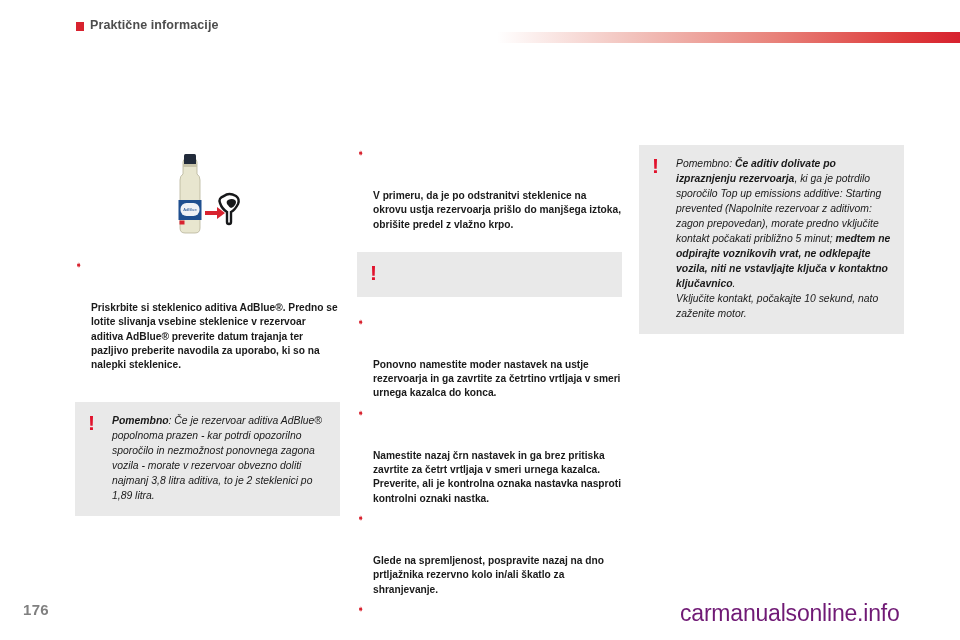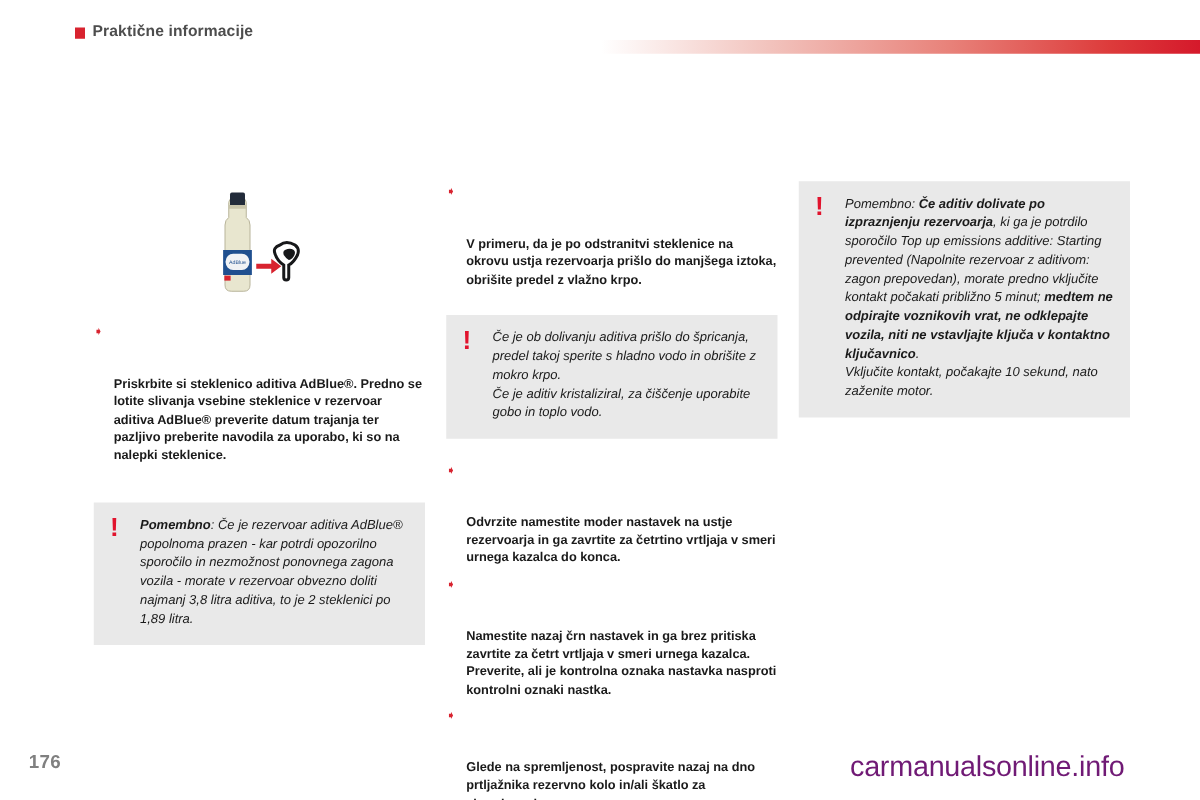--- a/index.html
+++ b/index.html
@@ -12,21 +12,21 @@
   }
   .page {
     position: relative;
     width: 960px; height: 640px;
     background: #ffffff;
   }
 
   
   .header {
     position: absolute;
-    left: 0; top: 0;
+    left: 16px; top: 0;
     width: 796px; height: 56px;
   }
   .hdr-marker {
     position: absolute;
     left: 60px; top: 22px;
     width: 8px; height: 9px;
     background: #d8232f;
   }
   .hdr-title {
     position: absolute;
@@ -199,30 +199,28 @@
       <div class="bullet-row">
         <span class="bullet-glyph">➧</span>
         <span class="bullet-text">V primeru, da je po odstranitvi steklenice na okrovu ustja rezervoarja prišlo do manjšega iztoka, obrišite predel z vlažno krpo.</span>
       </div>
     </div>
 
     <div style="height:16px"></div>
 
     <div class="panel">
       <div class="panel-icon"><span class="bang">!</span></div>
-      <div class="panel-body" style="white-space:pre-line">Če je ob dolivanju aditiva prišlo do špricanja, predel takoj sperite s hladno vodo in obrišite z mokro krpo.
-Če je aditiv kristaliziral, za čiščenje uporabite gobo in toplo vodo.</div>
     </div>
 
     <div style="height:17px"></div>
 
     <div class="bullet-block">
       <div class="bullet-row">
         <span class="bullet-glyph">➧</span>
-        <span class="bullet-text">Odvrzite namestite moder nastavek na ustje rezervoarja in ga zavrtite za četrtino vrtljaja v smeri urnega kazalca do konca.</span>
+        <span class="bullet-text">Ponovno namestite moder nastavek na ustje rezervoarja in ga zavrtite za četrtino vrtljaja v smeri urnega kazalca do konca.</span>
       </div>
       <div class="bullet-row">
         <span class="bullet-glyph">➧</span>
         <span class="bullet-text">Namestite nazaj črn nastavek in ga brez pritiska zavrtite za četrt vrtljaja v smeri urnega kazalca. Preverite, ali je kontrolna oznaka nastavka nasproti kontrolni oznaki nastka.</span>
       </div>
       <div class="bullet-row">
         <span class="bullet-glyph">➧</span>
         <span class="bullet-text">Glede na spremljenost, pospravite nazaj na dno prtljažnika rezervno kolo in/ali škatlo za shranjevanje.</span>
       </div>
       <div class="bullet-row">

